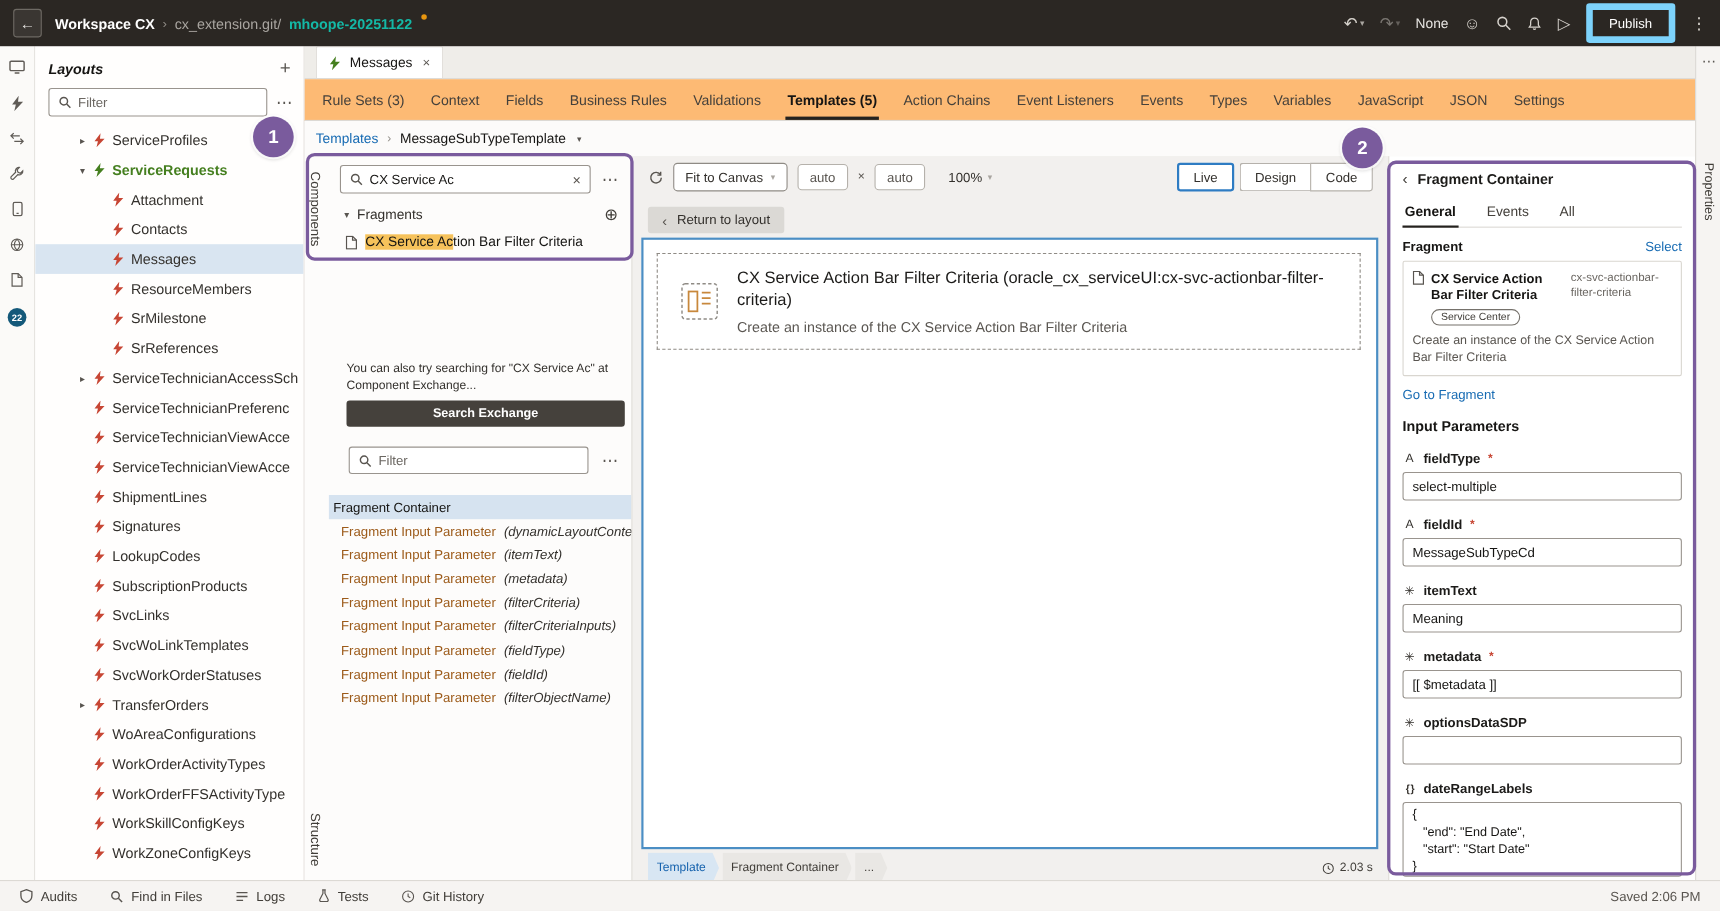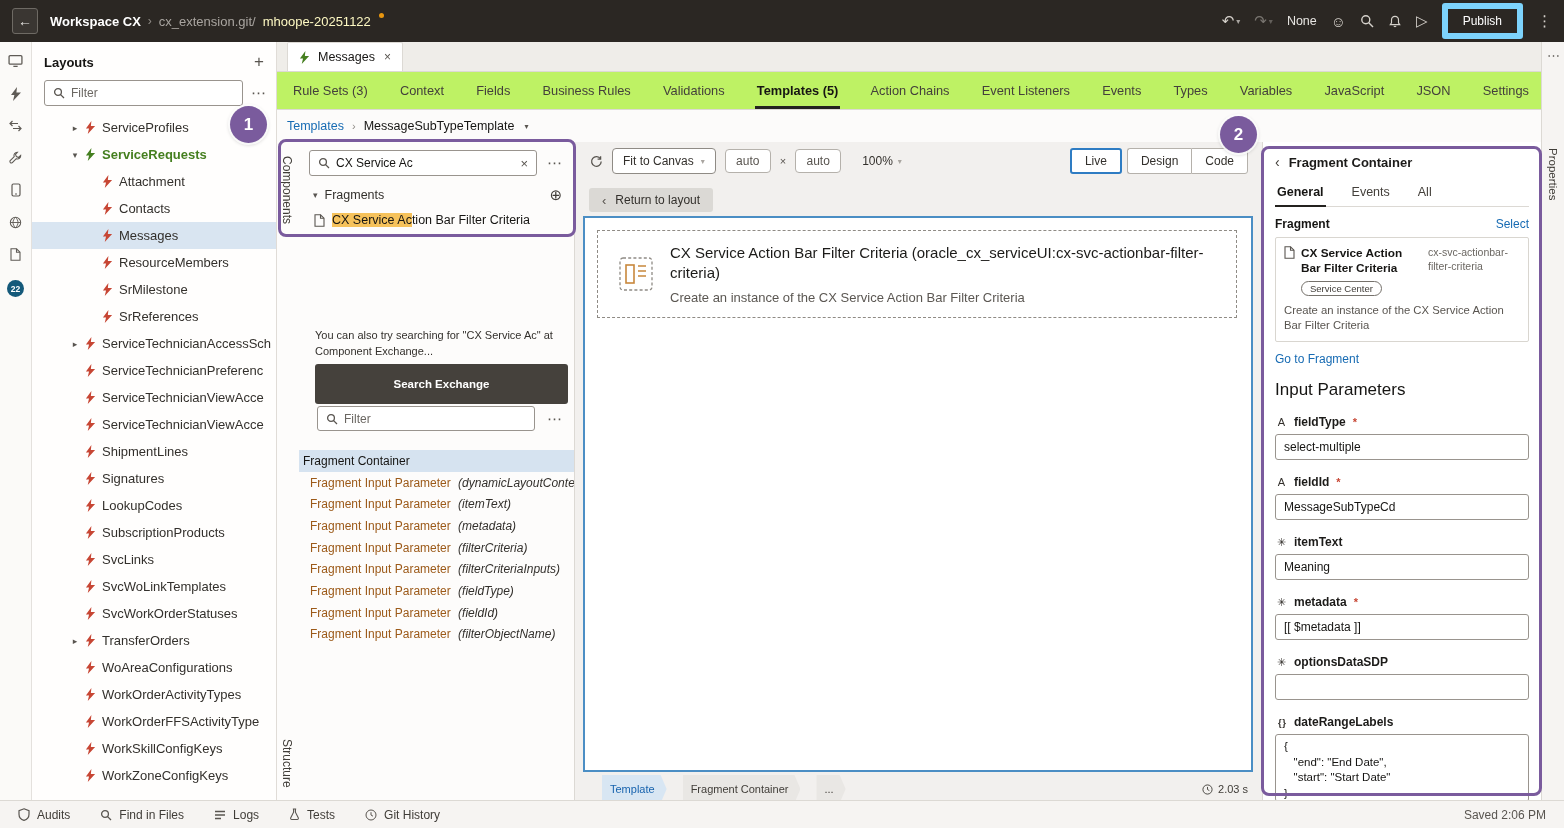--- a/index.html
+++ b/index.html
@@ -12,56 +12,56 @@
     --hl:#f6c25b;--sel:#d9e5f1;--brown:#9c5a19;--cblue:#4b8ec4;--dark:#2b2723;
   }
   svg{display:block;}
   
   .topbar{position:absolute;top:0;left:0;right:0;height:42px;background:var(--dark);display:flex;align-items:center;color:#fff;padding:0 12px;gap:12px;z-index:5;}
   .back-btn{width:26px;height:26px;border:1px solid #6e6a64;border-radius:3px;display:flex;align-items:center;justify-content:center;color:#e8e6e3;font-size:14px;background:#3a3632;cursor:pointer;}
   .tb-crumb{display:flex;align-items:center;gap:7px;font-size:13px;white-space:nowrap;}
   .tb-workspace{font-weight:bold;color:#fff;}
   .tb-sep{color:#8f8b85;font-size:12px;}
   .tb-repo{color:#a9a5a0;}
-  .tb-branch{color:#fef9c3;font-weight:normal;}
+  .tb-branch{color:#14b8a6;font-weight:bold;}
   .tb-dot{width:5px;height:5px;border-radius:50%;background:#e8960f;margin:-12px 0 0 1px;}
   .tb-right{margin-left:auto;display:flex;align-items:center;gap:14px;}
   .tb-ic{color:#d6d2cc;font-size:15px;display:flex;align-items:center;gap:2px;cursor:pointer;}
   .tb-mode{font-size:12.5px;color:#e8e6e3;}
   .caret{font-size:8px;color:#a9a5a0;}
   .dim{opacity:.45;}
   .publish-btn{border:6px solid #7dd3fc;border-radius:3px;padding:5px 15px;font-size:12px;color:#fff;background:transparent;font-family:inherit;cursor:pointer;}
   
   .iconrail{position:absolute;top:42px;bottom:28px;left:0;width:32px;background:#fbfaf8;border-right:1px solid #e4e1dd;display:flex;flex-direction:column;align-items:center;padding-top:12px;gap:19px;}
   .rail-ic{color:#5f5b56;display:flex;align-items:center;justify-content:center;cursor:pointer;}
   .rail-badge{width:17px;height:17px;border-radius:50%;background:#14597a;color:#fff;font-size:8.5px;font-weight:bold;display:flex;align-items:center;justify-content:center;}
   
   .layouts{position:absolute;top:42px;bottom:28px;left:32px;width:245px;background:#fffefd;border-right:1px solid #e0dcd7;overflow:hidden;}
-  .layouts-head{display:flex;align-items:center;justify-content:space-between;padding:10px 12px 8px;}
+  .layouts-head{display:flex;align-items:center;justify-content:space-between;padding:10px 12px 8px;font-style:italic;}
   .layouts-title{font-weight:bold;font-size:13px;}
   .plus-ic{font-size:17px;color:#595550;cursor:pointer;}
   .layouts-filter-row{display:flex;align-items:center;gap:8px;padding:0 10px 8px 12px;}
   .searchbox{flex:1;display:flex;align-items:center;gap:6px;border:1px solid #99948e;border-radius:3px;height:26px;padding:0 8px;background:#fff;color:#595550;}
   .searchbox input{border:none;outline:none;flex:1;min-width:0;font-size:12px;color:#161513;background:transparent;font-family:inherit;}
   .searchbox input::placeholder{color:#6b6762;}
   .kebab{color:#595550;font-size:15px;cursor:pointer;}
   .tree{font-size:13px;color:#33302c;}
   .tree-row{display:flex;align-items:center;height:27px;padding-left:38px;gap:5px;white-space:nowrap;overflow:hidden;cursor:pointer;}
   .tree-row .arrow{width:10px;flex:0 0 10px;font-size:9px;color:#595550;text-align:center;}
   .tree-row.lvl2{padding-left:70px;}
   .tree-row.selected{background:var(--sel);}
   .tree-row.green .lbl{color:var(--green);font-weight:bold;}
   .bolt{flex:0 0 12px;color:var(--red);display:flex;align-items:center;}
   .bolt.green-bolt{color:var(--green);}
   
   .main{position:absolute;top:42px;left:277px;right:23px;bottom:28px;background:#f2f0ee;display:flex;flex-direction:column;}
   .doc-tabs{height:30px;background:#efede9;border-bottom:1px solid #dcd9d4;display:flex;align-items:flex-end;padding-left:10px;flex:0 0 30px;}
   .doc-tab{height:29px;background:#fff;border:1px solid #dcd9d4;border-bottom:none;display:flex;align-items:center;gap:7px;padding:0 11px;font-size:12.5px;border-radius:2px 2px 0 0;cursor:pointer;}
   .tab-close{color:#595550;font-size:12px;margin-left:2px;cursor:pointer;}
-  .nav-tabs{height:38px;background:#bef264;border-bottom:1px solid #dcd9d4;display:flex;align-items:stretch;padding-left:4px;flex:0 0 38px;justify-content:space-between;}
+  .nav-tabs{height:38px;background:#fdba74;border-bottom:1px solid #dcd9d4;display:flex;align-items:stretch;padding-left:4px;flex:0 0 38px;}
   .nav-tab{display:flex;align-items:center;padding:0 12px;font-size:12.8px;color:#44403b;position:relative;white-space:nowrap;cursor:pointer;}
   .nav-tab.active{font-weight:bold;color:#161513;}
   .nav-tab.active::after{content:"";position:absolute;left:10px;right:10px;bottom:0;height:3px;background:#24221f;}
   .breadcrumb-row{height:32px;background:#fcfbfa;display:flex;align-items:center;padding-left:10px;gap:8px;font-size:12.5px;flex:0 0 32px;}
   .link{color:var(--link);cursor:pointer;}
   .bc-sep{color:#8f8b85;font-size:11px;}
   .bc-caret{font-size:8px;color:#595550;margin-left:2px;}
   .workarea{flex:1;display:flex;min-height:0;}
   
   .components-panel{width:298px;flex:0 0 298px;background:#fdfcfb;border-right:1px solid #dcd9d4;position:relative;overflow:hidden;}
@@ -70,21 +70,21 @@
   .vl-struct{bottom:12px;}
   .cp-search-row{position:absolute;left:32px;top:8px;right:12px;display:flex;gap:10px;align-items:center;}
   .sb-clear{color:#595550;font-size:13px;cursor:pointer;}
   .cp-frag-head{position:absolute;left:36px;top:44px;right:12px;display:flex;align-items:center;gap:7px;font-size:12.5px;color:#33302c;}
   .frag-caret{font-size:9px;color:#595550;}
   .frag-plus{margin-left:auto;font-size:15px;color:#403d38;cursor:pointer;}
   .cp-result{position:absolute;left:37px;top:71px;display:flex;gap:7px;align-items:center;font-size:12.5px;white-space:nowrap;cursor:pointer;}
   .cp-result mark{background:var(--hl);color:#161513;}
   .doc-ic{color:#595550;}
   .cp-hint{position:absolute;left:38px;top:186px;width:258px;font-size:11px;color:#33302c;line-height:1.45;}
-  .cp-exchange-btn{position:absolute;left:38px;top:222px;width:253px;height:40px;background:#45413c;color:#fff;font-size:11.5px;font-weight:bold;border:none;border-radius:3px;font-family:inherit;cursor:pointer;}
+  .cp-exchange-btn{position:absolute;left:38px;top:222px;width:253px;height:24px;background:#45413c;color:#fff;font-size:11.5px;font-weight:bold;border:none;border-radius:3px;font-family:inherit;cursor:pointer;}
   .cp-filter-row{position:absolute;left:40px;top:264px;right:12px;display:flex;gap:12px;align-items:center;}
   .cp-filter-row .searchbox{height:25px;}
   .cp-structure{position:absolute;left:22px;top:308px;right:0;font-size:12px;}
   .st-row{display:flex;align-items:center;height:21.7px;padding-left:11px;gap:4px;white-space:nowrap;cursor:pointer;}
   .st-row.container{padding-left:4px;color:#161513;}
   .st-row.selected{background:#d6e3f0;}
   .st-label{color:var(--brown);}
   .st-param{font-style:italic;color:#33302c;}
   
   .canvas-col{flex:1;display:flex;flex-direction:column;min-width:0;background:#f2f0ee;}
@@ -102,42 +102,42 @@
   .return-row{padding:8px 14px 2px;flex:0 0 34px;}
   .return-btn{display:inline-flex;align-items:center;gap:9px;background:#dbd9d5;border:none;border-radius:3px;height:24px;padding:0 13px;font-size:12px;color:#33302c;font-family:inherit;cursor:pointer;}
   .ret-ch{font-size:13px;color:#595550;}
   .canvas-page{flex:1;margin:2px 9px 6px 8px;background:#fff;border:2px solid var(--cblue);position:relative;overflow:hidden;}
   .frag-box{position:absolute;left:12px;right:14px;top:12px;height:88px;border:1px dashed #8f8b85;display:flex;align-items:center;gap:16px;padding-left:20px;background:#fff;cursor:pointer;}
   .frag-texts{max-width:565px;}
   .frag-title-text{font-size:15px;color:#1c1b19;line-height:1.35;}
   .frag-sub{font-size:13px;color:#5b5752;margin-top:7px;}
   .canvas-bcrumb{height:22px;display:flex;align-items:center;padding:0 14px;font-size:11px;flex:0 0 22px;}
   .bc-chips{display:flex;align-items:center;gap:3px;}
-  .bc-chip{height:28px;display:flex;align-items:center;padding:0 12px 0 8px;background:#e9e7e4;color:#403d38;clip-path:polygon(0 0,calc(100% - 6px) 0,100% 50%,calc(100% - 6px) 100%,0 100%);cursor:pointer;margin-left:13px;}
+  .bc-chip{height:28px;display:flex;align-items:center;padding:0 12px 0 8px;background:#e9e7e4;color:#403d38;clip-path:polygon(0 0,calc(100% - 6px) 0,100% 50%,calc(100% - 6px) 100%,0 100%);cursor:pointer;}
   .bc-chip.first{background:#d8e6f3;color:#1763ae;}
   .bc-time{margin-left:auto;display:flex;align-items:center;gap:5px;color:#403d38;font-size:11px;}
   
   .props{width:279px;flex:0 0 279px;background:#fff;border-left:1px solid #dcd9d4;padding:12px 12px 0;overflow:hidden;position:relative;}
   .props-head{display:flex;align-items:center;gap:9px;font-size:13px;font-weight:bold;color:#1c1b19;}
   .props-back{color:#403d38;font-size:14px;font-weight:normal;cursor:pointer;}
   .props-tabs{display:flex;gap:24px;margin-top:9px;border-bottom:1px solid #dcd9d4;}
   .props-tab{padding:6px 2px 7px;font-size:12.5px;color:#44403b;position:relative;cursor:pointer;}
   .props-tab.active{font-weight:bold;color:#161513;}
   .props-tab.active::after{content:"";position:absolute;left:0;right:0;bottom:-1px;height:2.5px;background:#24221f;}
   .frag-sel-row{display:flex;justify-content:space-between;align-items:center;margin-top:10px;font-size:12px;}
   .frag-sel-label{font-weight:bold;}
   .frag-card{border:1px solid #d9d6d0;margin-top:6px;padding:8px;border-radius:2px;}
   .fc-top{display:flex;gap:6px;}
   .fc-left{flex:1;min-width:0;}
   .fc-name{font-weight:bold;font-size:11.8px;line-height:1.3;}
   .fc-code{font-size:10.5px;color:#6b6762;width:92px;line-height:1.3;}
   .fc-badge{display:inline-block;border:1px solid #75716b;border-radius:8px;font-size:9.5px;padding:1px 8px;color:#403d38;margin-top:4px;}
   .fc-desc{font-size:11.3px;color:#595550;margin-top:7px;line-height:1.35;}
   .goto-link{display:inline-block;margin-top:10px;font-size:12px;}
-  .ip-title{font-weight:normal;font-size:17px;margin-top:14px;}
+  .ip-title{font-weight:bold;font-size:13px;margin-top:14px;}
   .param{margin-top:15px;}
   .param-label{display:flex;align-items:center;gap:6px;font-size:12px;font-weight:bold;color:#1c1b19;}
   .type-ic{min-width:13px;text-align:center;color:#33302c;font-size:11px;font-weight:normal;}
   .type-ic.obj{font-size:9.5px;font-weight:bold;letter-spacing:-1px;}
   .req{color:var(--red);font-size:11px;margin-left:1px;}
   .param-input{margin-top:5px;width:100%;height:26px;border:1px solid #99948e;border-radius:3px;padding:0 8px;font-size:12px;color:#161513;font-family:inherit;background:#fff;}
   .param-textarea{margin-top:5px;width:100%;height:68px;border:1px solid #99948e;border-radius:3px;padding:4px 8px;font-size:11.5px;color:#161513;font-family:inherit;line-height:1.35;resize:none;overflow:hidden;background:#fff;}
   
   .right-strip{position:absolute;top:42px;bottom:28px;right:0;width:23px;background:#f6f4f2;border-left:1px solid #dcd9d4;}
   .rs-kebab{position:absolute;top:6px;left:5px;color:#595550;font-size:13px;cursor:pointer;}

